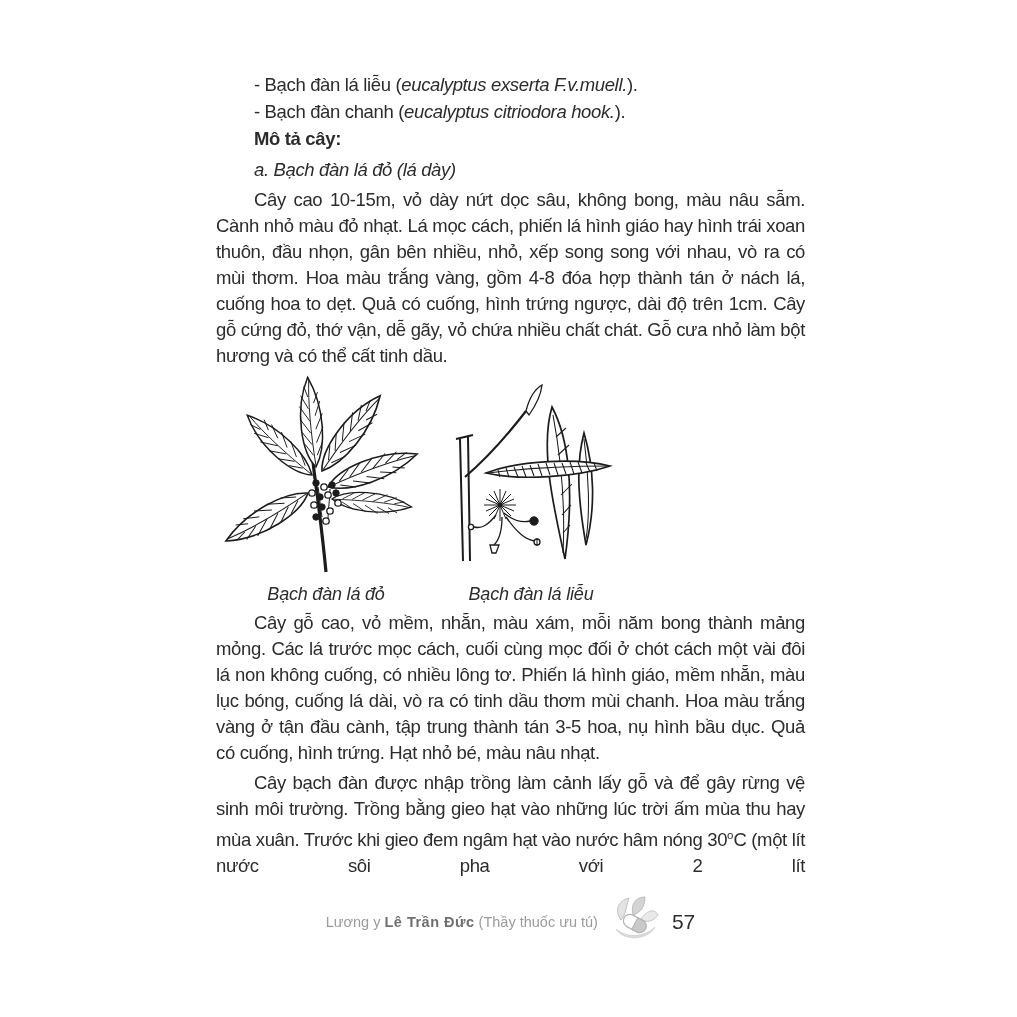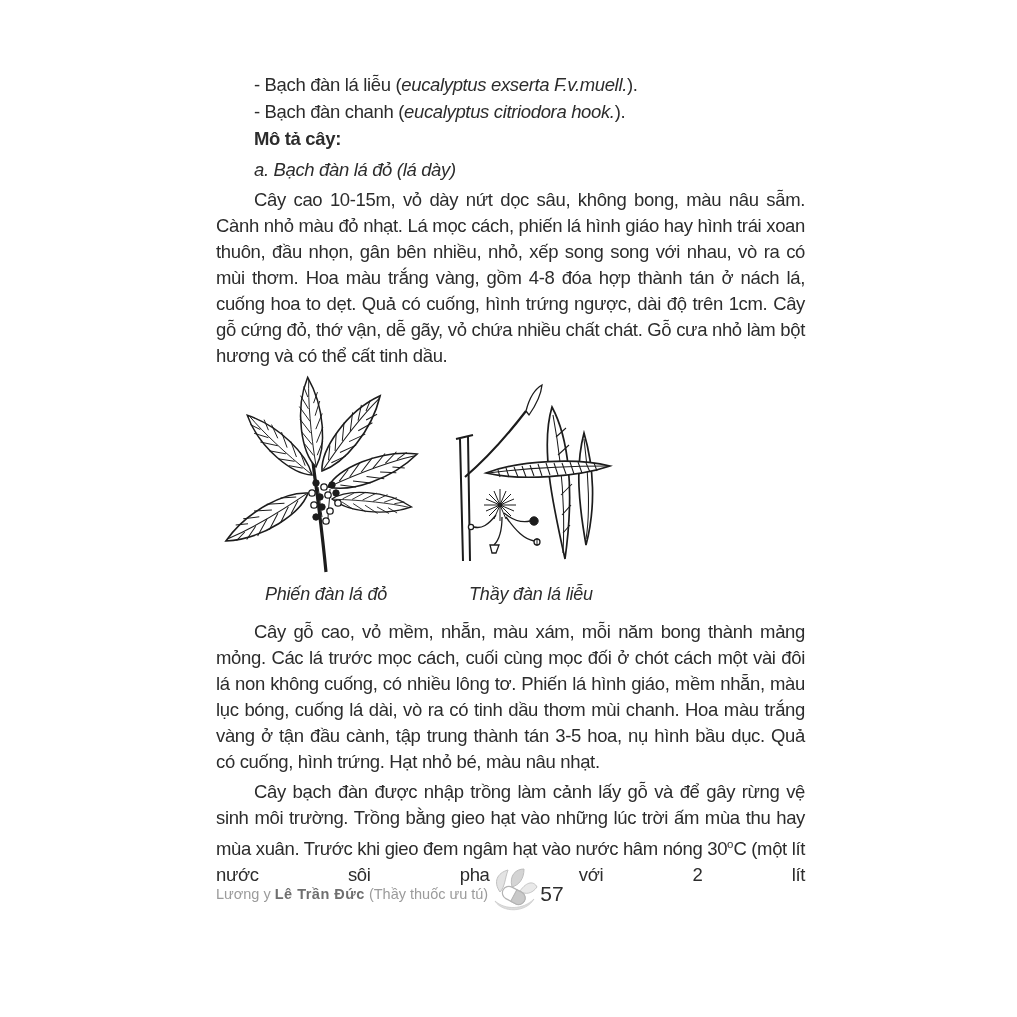--- a/index.html
+++ b/index.html
@@ -28,29 +28,29 @@
   .h-bi{font-weight:normal;font-style:italic;padding-left:38px;line-height:27px;margin-top:4px;}
   .para{text-align:justify;text-indent:38px;margin:4px 0 0 0;}
   .para.force-last{text-align-last:justify;}
   sup.deg{font-size:0.62em;vertical-align:super;letter-spacing:0;}
   .figures{display:flex;margin-top:6px;align-items:flex-start;}
   .figures figure{margin:0;text-align:center;}
   .fig1{margin-left:62px;width:220px;}
   .fig2{margin-left:8px;width:190px;}
   figcaption{font-style:italic;font-size:18px;line-height:24px;margin-top:2px;letter-spacing:-0.2px;}
   .h-b3{margin-top:42px;}
-  .parab{margin-top:13px;}
+  .parab{margin-top:4px;}
   svg .o{fill:#fff;stroke:var(--ink);stroke-width:1.7;}
   svg .v{fill:none;stroke:var(--ink);stroke-width:1.05;}
   svg .s{fill:none;stroke:var(--ink);}
   svg .budf{fill:var(--ink);stroke:var(--ink);stroke-width:1;}
   svg .budo{fill:#fff;stroke:var(--ink);stroke-width:1.3;}
   .footer{
-    position:absolute;left:216px;top:872px;width:589px;height:44px;
-    display:flex;align-items:center;justify-content:flex-start;gap:1px;
+    position:absolute;left:216px;top:900px;width:589px;height:44px;
+    display:flex;align-items:center;justify-content:center;gap:12px;
   }
   .credit{font-size:14.5px;color:var(--footer-text);letter-spacing:0;white-space:nowrap;}
   .credit .nm{font-weight:bold;color:var(--footer-name);letter-spacing:0.5px;}
   .pagenum{font-size:21px;color:var(--page-number);letter-spacing:0;}
   .logo{flex:0 0 auto;margin-top:-8px;}
 </style>
 </head>
 <body>
 
 <div class="page">
@@ -96,21 +96,21 @@
               <circle class="budo" cx="112" cy="120" r="3.2"></circle>
             <circle class="budf" cx="120" cy="118" r="3.2"></circle>
               <circle class="budo" cx="122" cy="128" r="3.2"></circle>
             <circle class="budo" cx="98" cy="130" r="3.2"></circle>
               <circle class="budf" cx="106" cy="132" r="3.2"></circle>
             <circle class="budo" cx="114" cy="136" r="3.2"></circle>
               <circle class="budf" cx="100" cy="142" r="3.2"></circle>
             <circle class="budo" cx="110" cy="146" r="3.2"></circle>
           </g>
         </svg>
-        <figcaption>Phiến đàn lá đỏ</figcaption>
+        <figcaption>Bạch đàn lá đỏ</figcaption>
       </figure>
 
       <figure class="fig2">
         <svg width="190" height="198" viewBox="0 0 190 198" aria-hidden="true">
           <path class="s" style="stroke-width:2" d="M24,64 L27,186 M32,62 L34,186 M20,64 L37,60"></path>
           <path class="s" style="stroke-width:2.2" d="M29,102 C50,84 70,62 90,36"></path>
           <path class="budo" d="M90,36 C93,24 99,14 106,10 C105,20 100,30 93,40 Z"></path>
           <path class="o" d="M148,58 C158,92 160,132 150,170 C143,130 139,92 148,58 Z"></path>
           <path class="v" d="M148,64 C153,100 154,140 150,164"></path>
           <path class="o" d="M116,32 C132,62 139,112 129,184 C117,130 104,72 116,32 Z"></path>
@@ -123,21 +123,21 @@
             <path class="s" style="stroke-width:1" d="M64,114 L64,146 M48,130 L80,130 M53,119 L75,141 M53,141 L75,119 M58,116 L70,144 M58,144 L70,116 M50,124 L78,136 M50,136 L78,124"></path>
             <circle class="budf" cx="64" cy="130" r="2"></circle>
             <path class="s" style="stroke-width:1.3" d="M68,138 C78,146 86,148 94,146 M66,142 C66,154 64,164 58,170 M60,140 C52,150 46,154 38,152 M70,142 C80,156 88,164 98,166"></path>
             <circle class="budf" cx="98" cy="146" r="4.2"></circle>
             <path class="budo" d="M54,170 L63,170 L60,178 L56,178 Z"></path>
             <circle class="budo" cx="35" cy="152" r="2.6"></circle>
             <circle class="budo" cx="101" cy="167" r="3"></circle>
             <path class="s" style="stroke-width:1" d="M101,163 L101,171"></path>
           </g>
         </svg>
-        <figcaption>Thầy đàn lá liễu</figcaption>
+        <figcaption>Bạch đàn lá liễu</figcaption>
       </figure>
     </div>
 
 
     <p class="para parab">Cây gỗ cao, vỏ mềm, nhẵn, màu xám, mỗi năm bong thành mảng mỏng. Các lá trước mọc cách, cuối cùng mọc đối ở chót cách một vài đôi lá non không cuống, có nhiều lông tơ. Phiến lá hình giáo, mềm nhẵn, màu lục bóng, cuống lá dài, vò ra có tinh dầu thơm mùi chanh. Hoa màu trắng vàng ở tận đầu cành, tập trung thành tán 3-5 hoa, nụ hình bầu dục. Quả có cuống, hình trứng. Hạt nhỏ bé, màu nâu nhạt.</p>
 
     <p class="para force-last"><span>Cây bạch đàn được nhập trồng làm cảnh lấy gỗ và để gây rừng vệ sinh môi trường. Trồng bằng gieo hạt vào những lúc trời ấm mùa thu hay mùa xuân. Trước khi gieo đem ngâm hạt vào nước hâm nóng 30</span><sup class="deg">o</sup><span>C (một lít nước sôi pha với 2 lít</span></p>
 
   </div>
 

